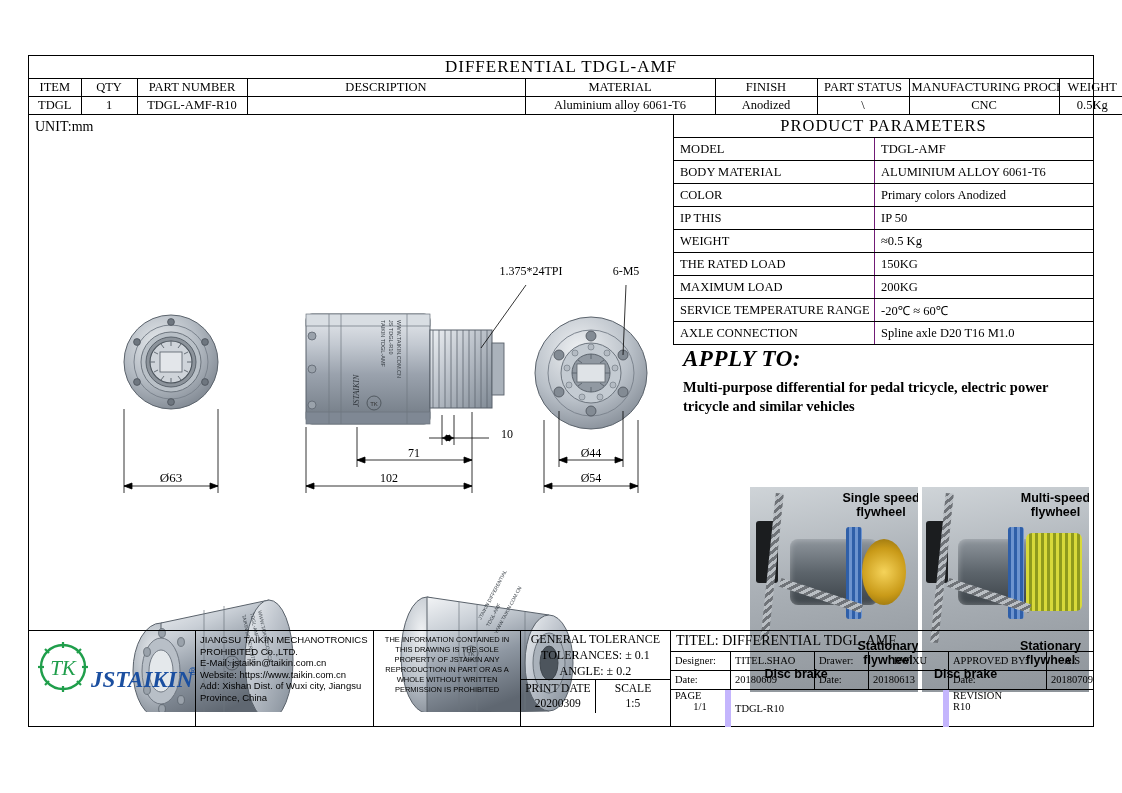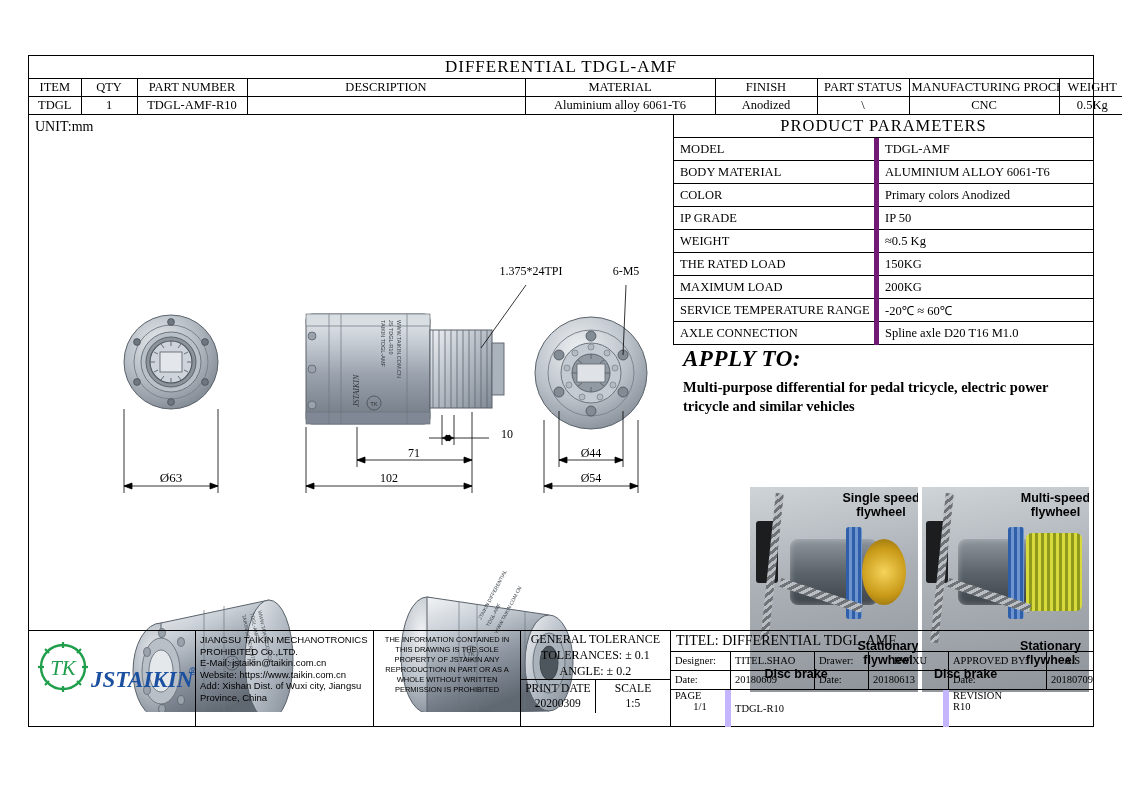--- a/index.html
+++ b/index.html
@@ -88,21 +88,21 @@
     table-layout: fixed;
     font-size: 12.5px;
   }
   table.pt td {
     border-bottom: 1px solid #000;
     height: 22px;
     padding: 0 6px;
     white-space: nowrap;
     overflow: hidden;
   }
-  table.pt td.k { width: 188px; border-right: 5px solid #701a75; margin-top: 28px; }
+  table.pt td.k { width: 188px; border-right: 1px solid #701a75; margin-top: 28px; }
   table.pt tr:last-child td { border-bottom: 1px solid #000; }
 
   
   .apply {
     position: absolute;
     right: 0;
     top: 231px;
     width: 420px;
     padding-left: 10px;
     box-sizing: border-box;
@@ -619,21 +619,21 @@
         </tr>
         <tr>
           <td class="k">BODY MATERIAL</td>
           <td>ALUMINIUM ALLOY 6061-T6</td>
         </tr>
         <tr>
           <td class="k">COLOR</td>
           <td>Primary colors Anodized</td>
         </tr>
         <tr>
-          <td class="k">IP GRADE</td>
+          <td class="k">IP THIS</td>
           <td>IP 50</td>
         </tr>
         <tr>
           <td class="k">WEIGHT</td>
           <td>≈0.5 Kg</td>
         </tr>
         <tr>
           <td class="k">THE RATED LOAD</td>
           <td>150KG</td>
         </tr>

